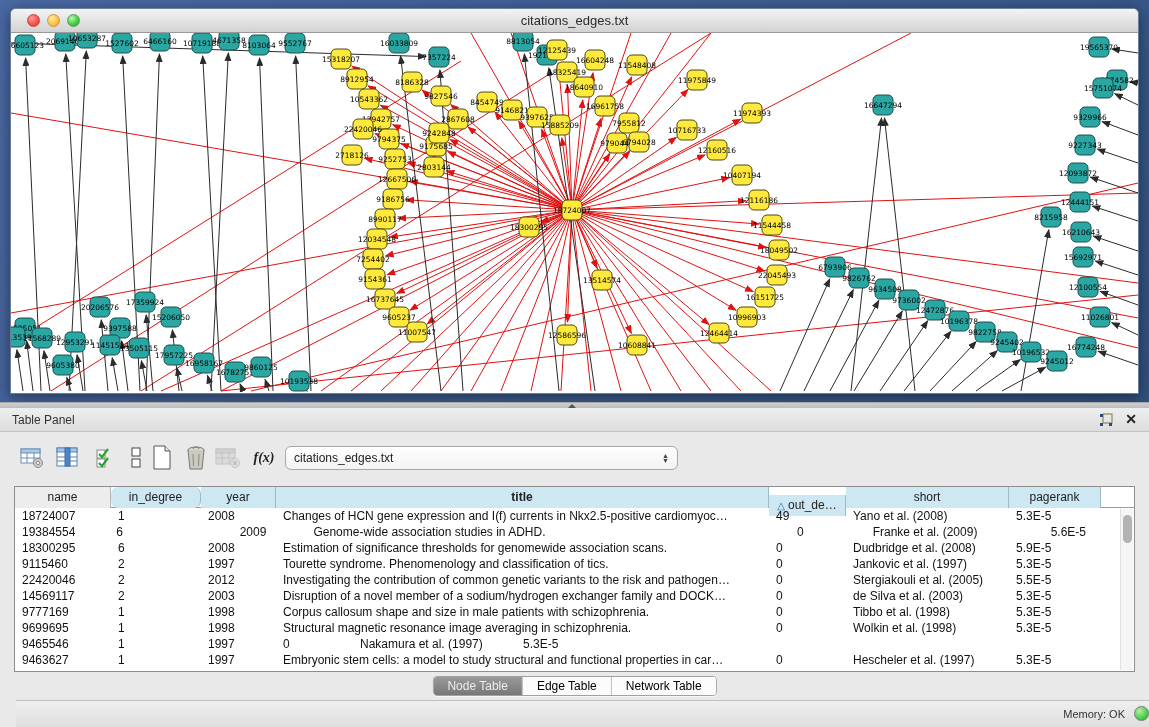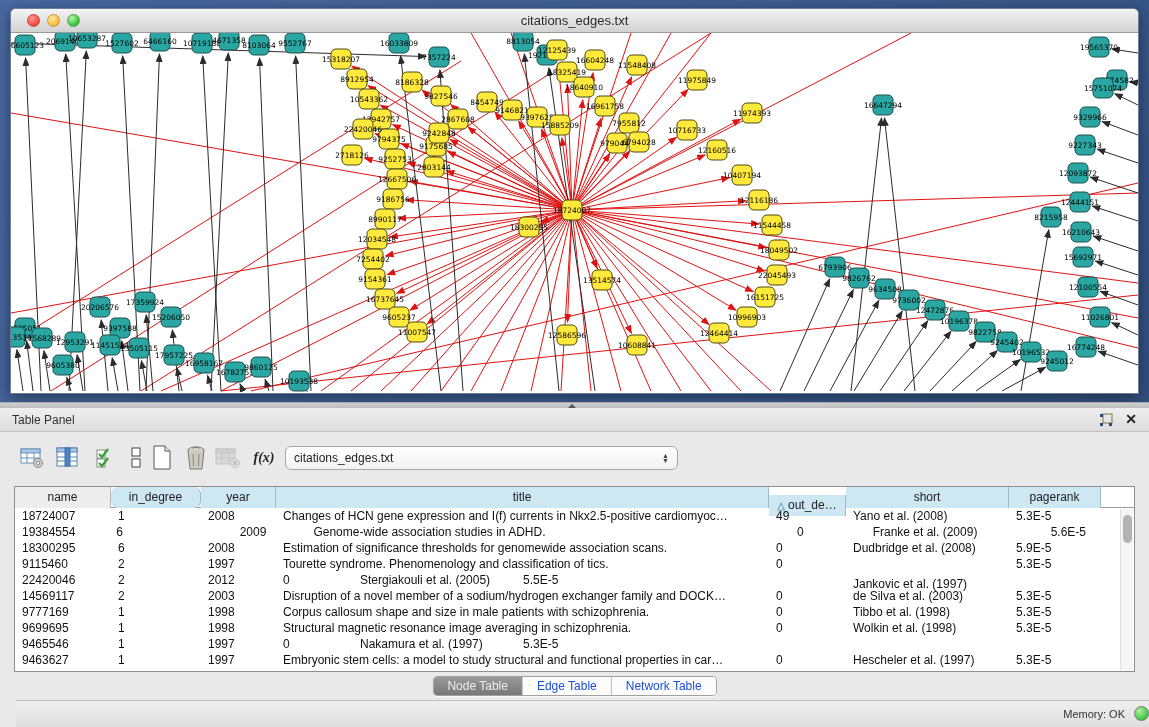--- a/index.html
+++ b/index.html
@@ -64,21 +64,21 @@
   .td { height:16px; line-height:16px; padding-left:7px; overflow:hidden;
     white-space:nowrap; text-overflow:clip; }
   .vscroll { position:absolute; right:1px; top:22px; bottom:1px; width:13px;
     background:#f5f5f5; border-left:1px solid #e0e0e0; }
   .vthumb { position:absolute; left:2px; top:6px; width:9px; height:28px;
     background:#b3b3b3; border-radius:5px; cursor:pointer; }
 
   .tabs { position:absolute; left:50%; transform:translateX(-50%); top:268px; height:20px;
     display:flex; border:1px solid #a0a0a0; border-radius:4px; overflow:hidden; background:#fcfcfc;
     box-shadow:0 1px 0 rgba(255,255,255,.7); }
-  .tab { padding:0 14px; font-size:12px; line-height:19px; color:#1d4ed8;
+  .tab { padding:0 14px; font-size:12px; line-height:19px; color:#000000;
     border-right:1px solid #b9b9b9; cursor:pointer; background:#fcfcfc; }
   .tab:last-child { border-right:none; }
   .tab.sel { background:linear-gradient(#9a9a9a,#777777); color:#eeeeee; }
 
   
   .statusbar { position:absolute; left:16px; top:700px; width:1149px; height:27px;
     background:linear-gradient(#efefef,#dedede); border-top:1px solid #c0c0c0; }
   .mem { position:absolute; right:40px; top:7px; font-size:11px; color:#333; }
   .memdot { position:absolute; right:16px; top:5px; width:15px; height:15px; border-radius:50%;
     background:radial-gradient(circle at 35% 30%,#b4f0a8,#46cb46 65%,#2f9e2f); border:1px solid #7a7a7a; }
@@ -553,21 +553,21 @@
           <span>▼</span>
         </span>
     </div>
   </div>
 
   <div class="tablewrap">
     <div class="thead" id="thead">
         <div class="th gray" style="width: 96px;">name</div>
         <div class="th" style="width: 90px; border-radius: 7px;">in_degree</div>
         <div class="th" style="width: 75px;">year</div>
-        <div class="th" style="width: 493px;">title</div>
+        <div class="th" style="width: 493px; font-weight: bold;">title</div>
         <div class="th" style="width: 77px; margin-top: 8px;"><span class="sort-tri">△</span>out_de…</div>
         <div class="th" style="width: 163px;">short</div>
         <div class="th" style="width: 92px;">pagerank</div>
       </div>
     <div id="tbody">
         <div class="trow">
           <div class="td" style="width: 96px;">18724007</div>
           <div class="td" style="width: 90px;">1</div>
           <div class="td" style="width: 75px;">2008</div>
           <div class="td" style="width: 493px;">Changes of HCN gene expression and I(f) currents in Nkx2.5-positive cardiomyoc…</div>
@@ -592,27 +592,28 @@
           <div class="td" style="width: 77px;">0</div>
           <div class="td" style="width: 163px;">Dudbridge et al. (2008)</div>
           <div class="td" style="width: 92px;">5.9E-5</div>
         </div>
         <div class="trow">
           <div class="td" style="width: 96px;">9115460</div>
           <div class="td" style="width: 90px;">2</div>
           <div class="td" style="width: 75px;">1997</div>
           <div class="td" style="width: 493px;">Tourette syndrome. Phenomenology and classification of tics.</div>
           <div class="td" style="width: 77px;">0</div>
-          <div class="td" style="width: 163px; margin-top: 20px;">Jankovic et al. (1997)</div>
+          <div class="td" style="width: 163px;">Jankovic et al. (1997)</div>
           <div class="td" style="width: 92px;">5.3E-5</div>
         </div>
         <div class="trow">
           <div class="td" style="width: 96px;">22420046</div>
           <div class="td" style="width: 90px;">2</div>
           <div class="td" style="width: 75px;">2012</div>
+          <div class="td" style="width: 493px;">Investigating the contribution of common genetic variants to the risk and pathogen…</div>
           <div class="td" style="width: 77px;">0</div>
           <div class="td" style="width: 163px;">Stergiakouli et al. (2005)</div>
           <div class="td" style="width: 92px;">5.5E-5</div>
         </div>
         <div class="trow">
           <div class="td" style="width: 96px;">14569117</div>
           <div class="td" style="width: 90px;">2</div>
           <div class="td" style="width: 75px;">2003</div>
           <div class="td" style="width: 493px;">Disruption of a novel member of a sodium/hydrogen exchanger family and DOCK…</div>
           <div class="td" style="width: 77px;">0</div>

